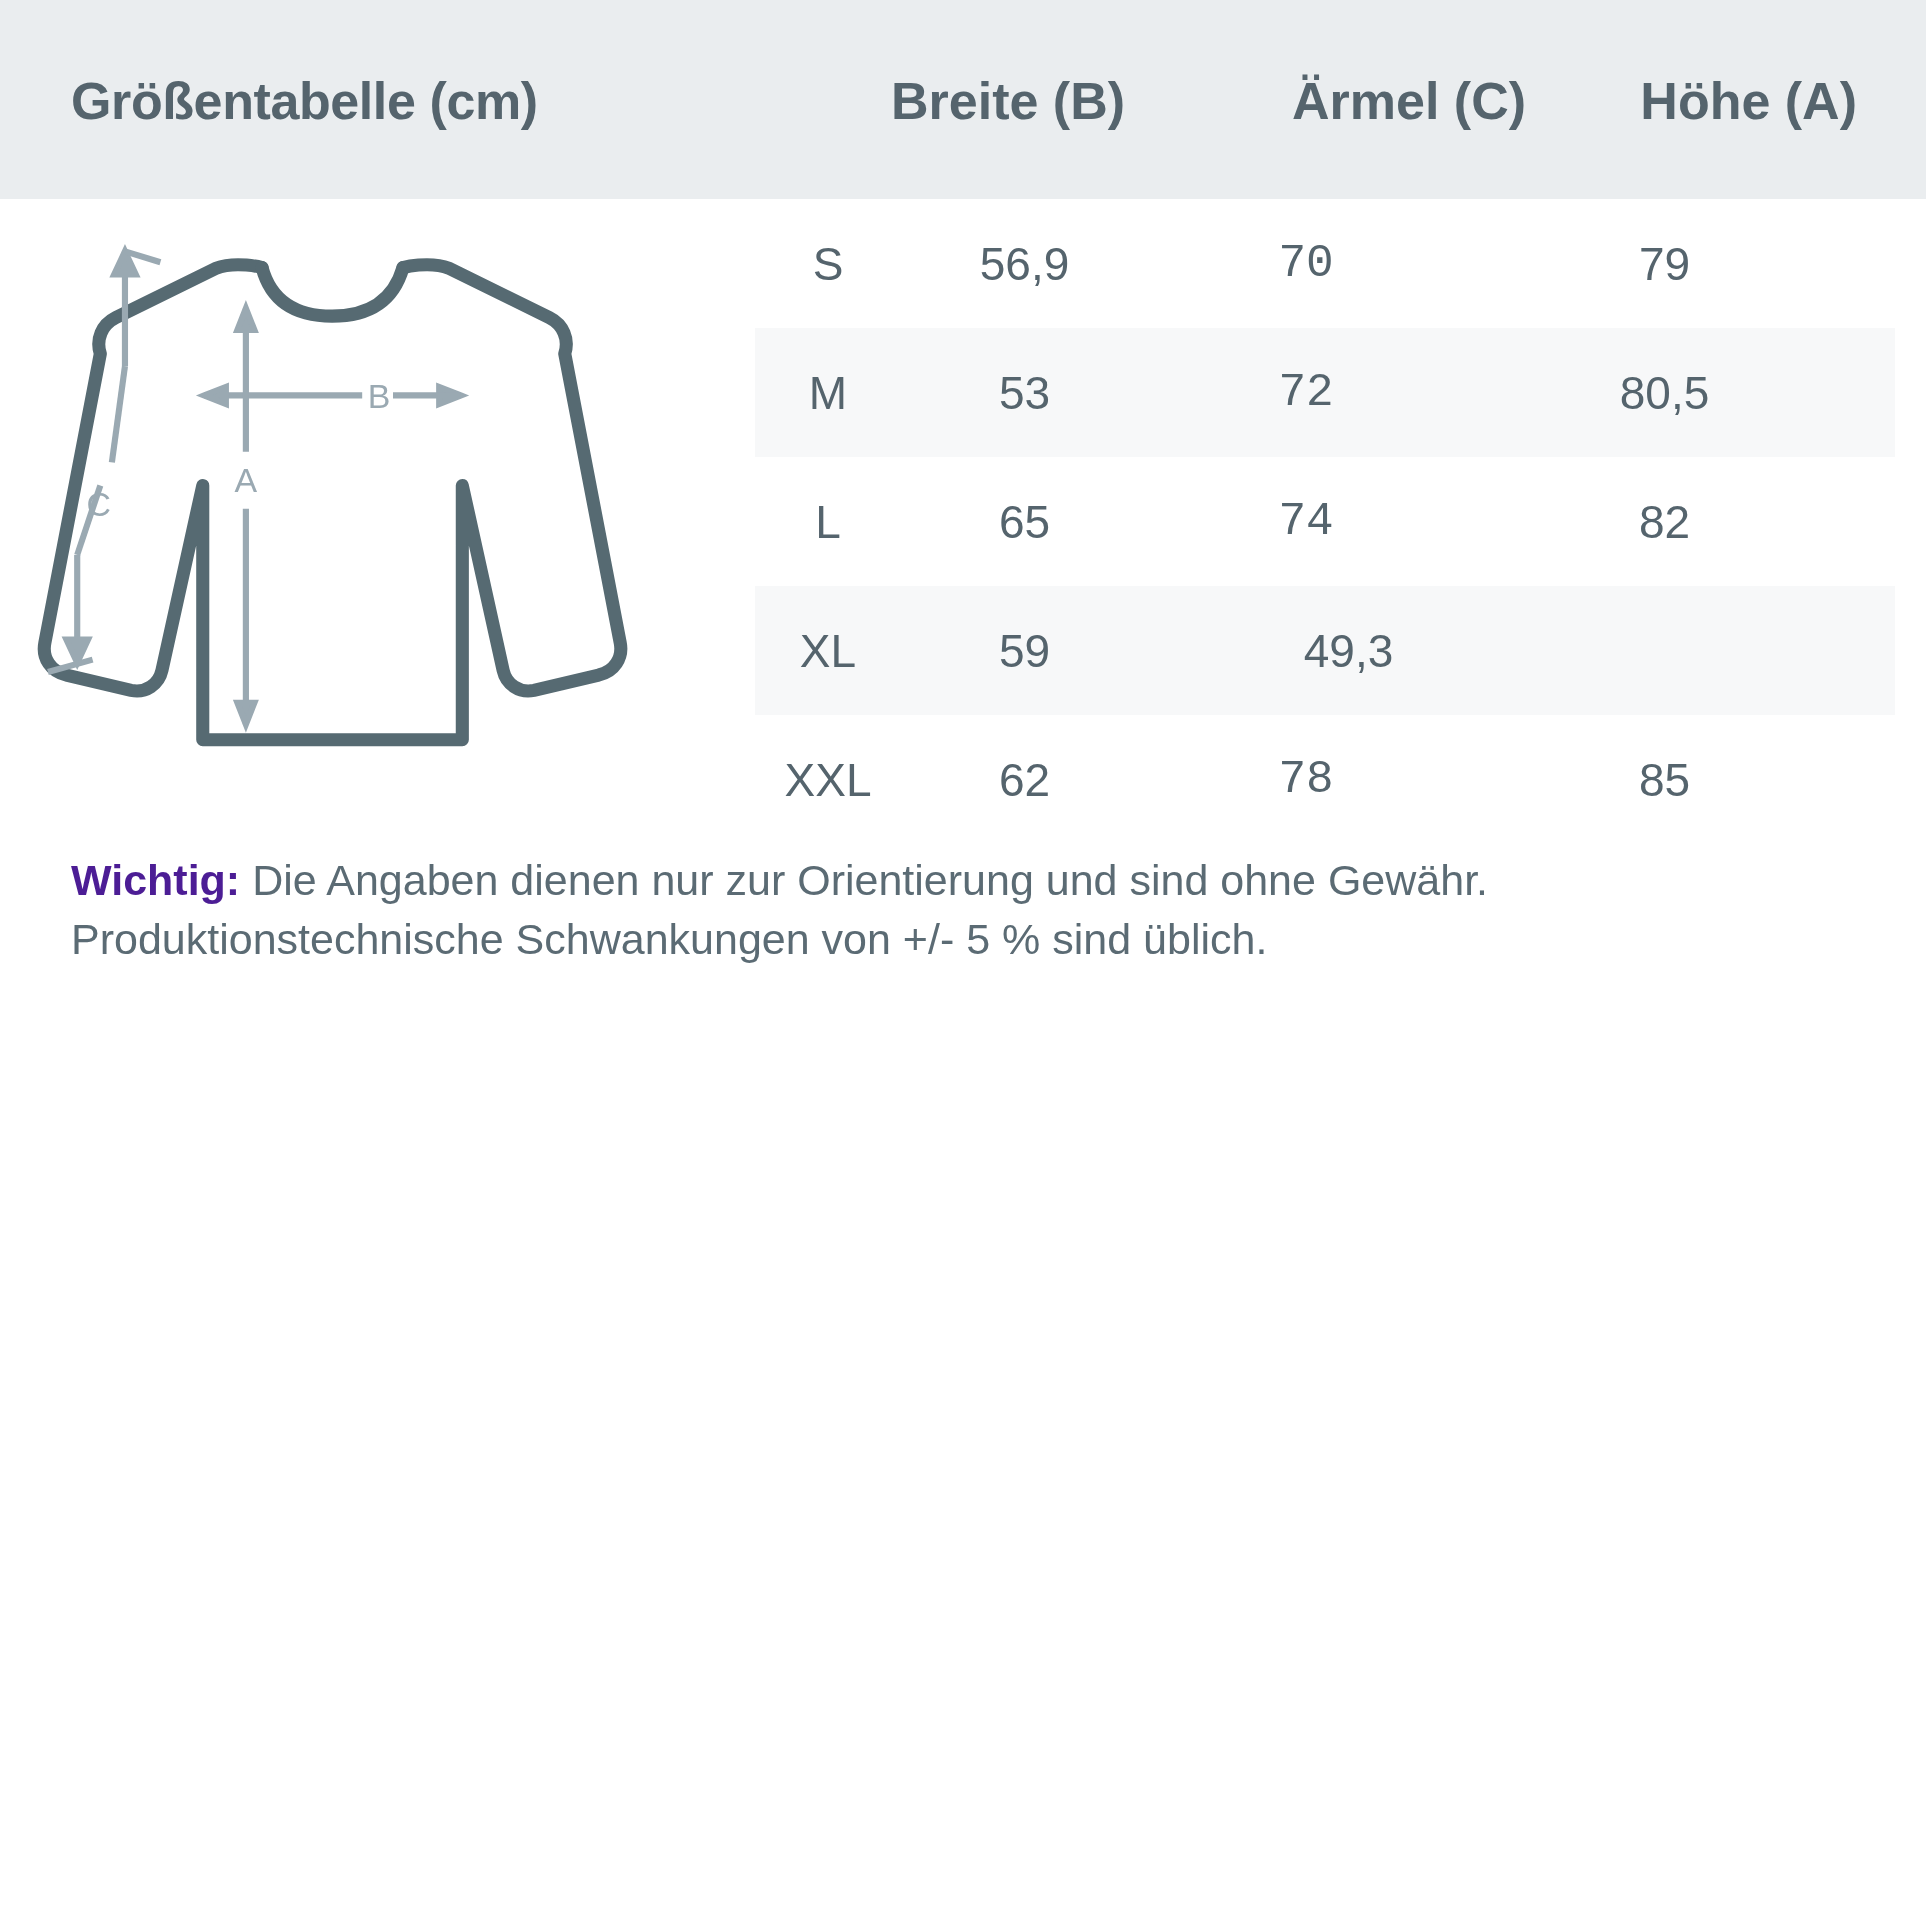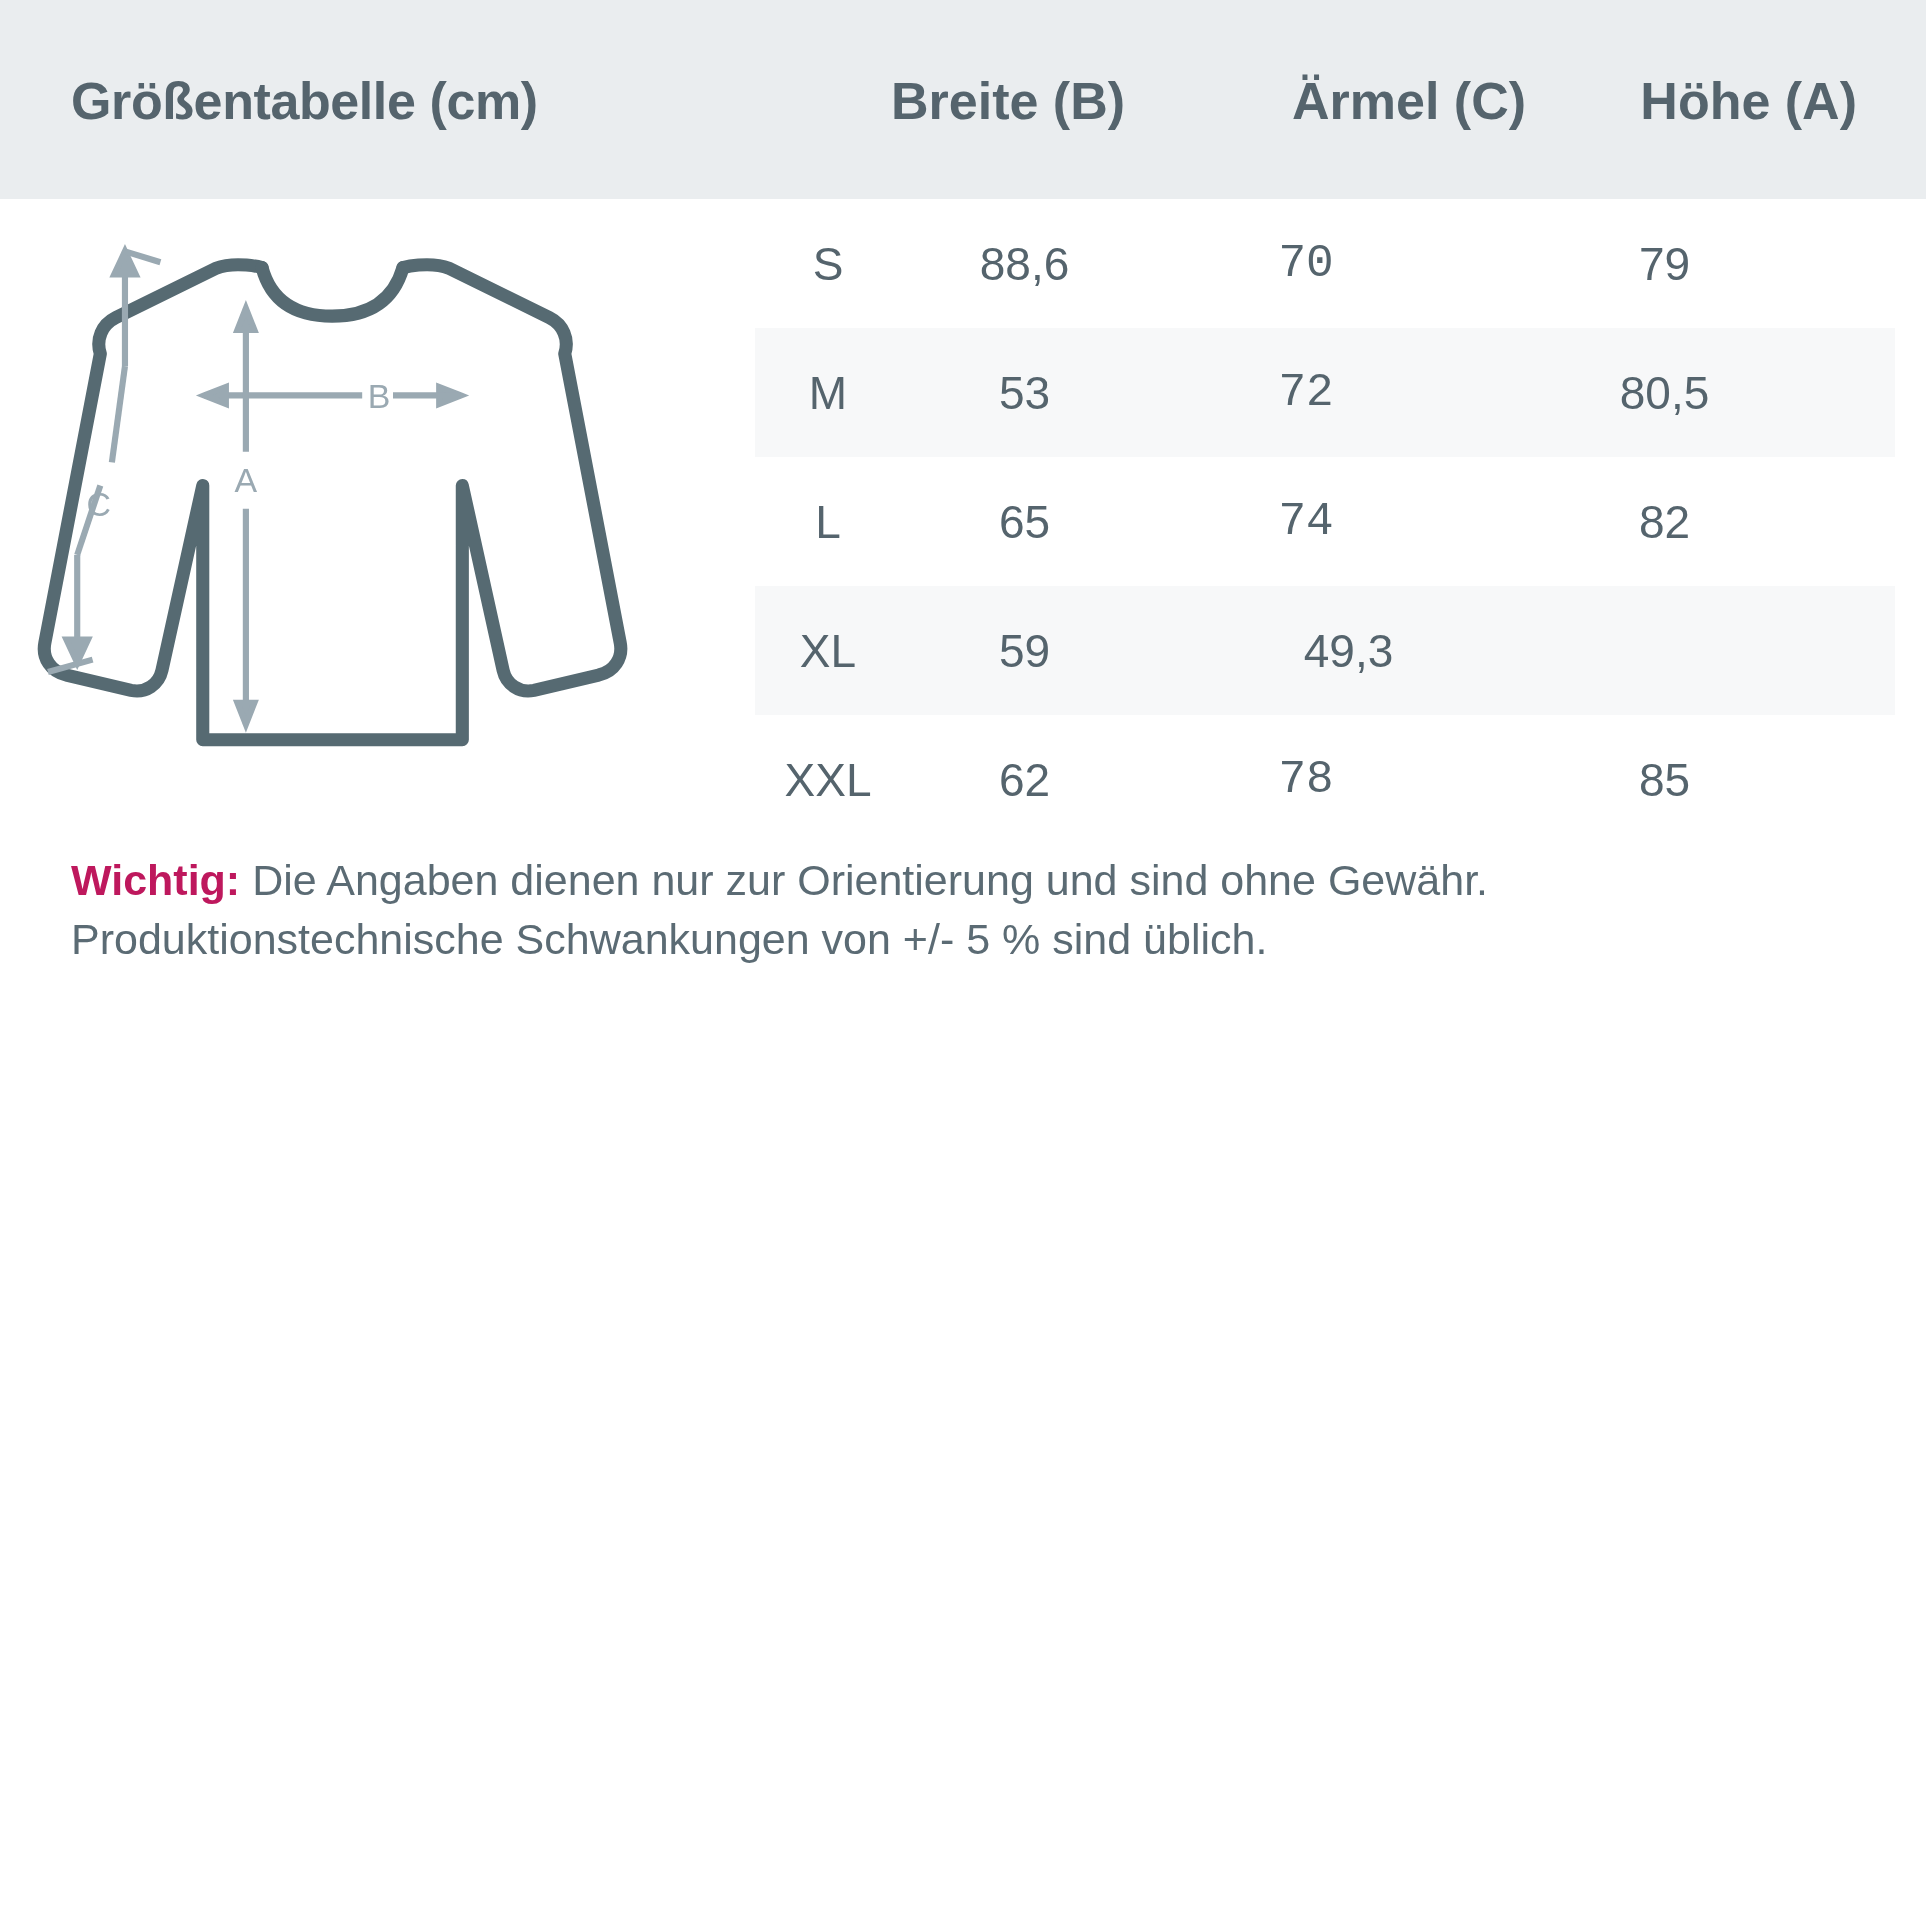--- a/index.html
+++ b/index.html
@@ -103,21 +103,21 @@
     position: absolute;
     left: 71px;
     top: 851px;
     width: 1795px;
     font-size: 43px;
     line-height: 1.38;
     color: #5b6b74;
   }
   .note b {
     font-weight: bold;
-    color: #be185d;
+    color: #4c1d95;
   }
 </style>
 </head>
 <body>
 
 <div class="sheet">
 
   <div class="header-band">
     <div class="header-title">Größentabelle (cm)</div>
     <div class="header-cols">
@@ -182,21 +182,21 @@
         <line x1="122" y1="175" x2="105" y2="300"></line>
         <line x1="90" y1="330" x2="60" y2="420"></line>
       </g>
       <text x="88" y="370" font-family="Liberation Sans, sans-serif" font-size="44" fill="#9aa9b2" text-anchor="middle">C</text>
     </svg>
   </div>
 
   <div class="table">
     <div class="row">
       <div class="cell c-size">S</div>
-      <div class="cell c-width">88,6</div>
+      <div class="cell c-width">56,9</div>
       <div class="cell c-height">70</div>
       <div class="cell c-sleeve">79</div>
     </div>
     <div class="row alt">
       <div class="cell c-size">M</div>
       <div class="cell c-width">53</div>
       <div class="cell c-height">72</div>
       <div class="cell c-sleeve">80,5</div>
     </div>
     <div class="row">

